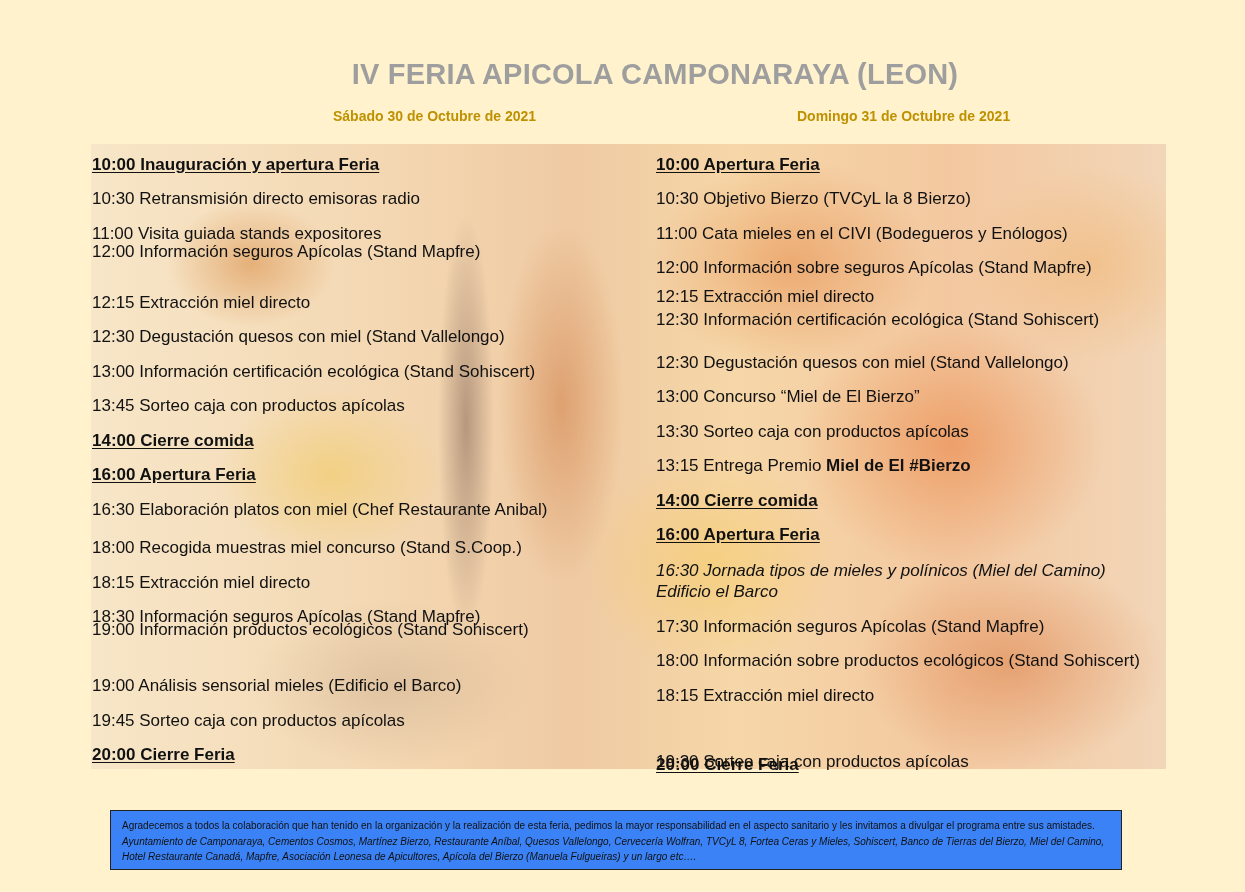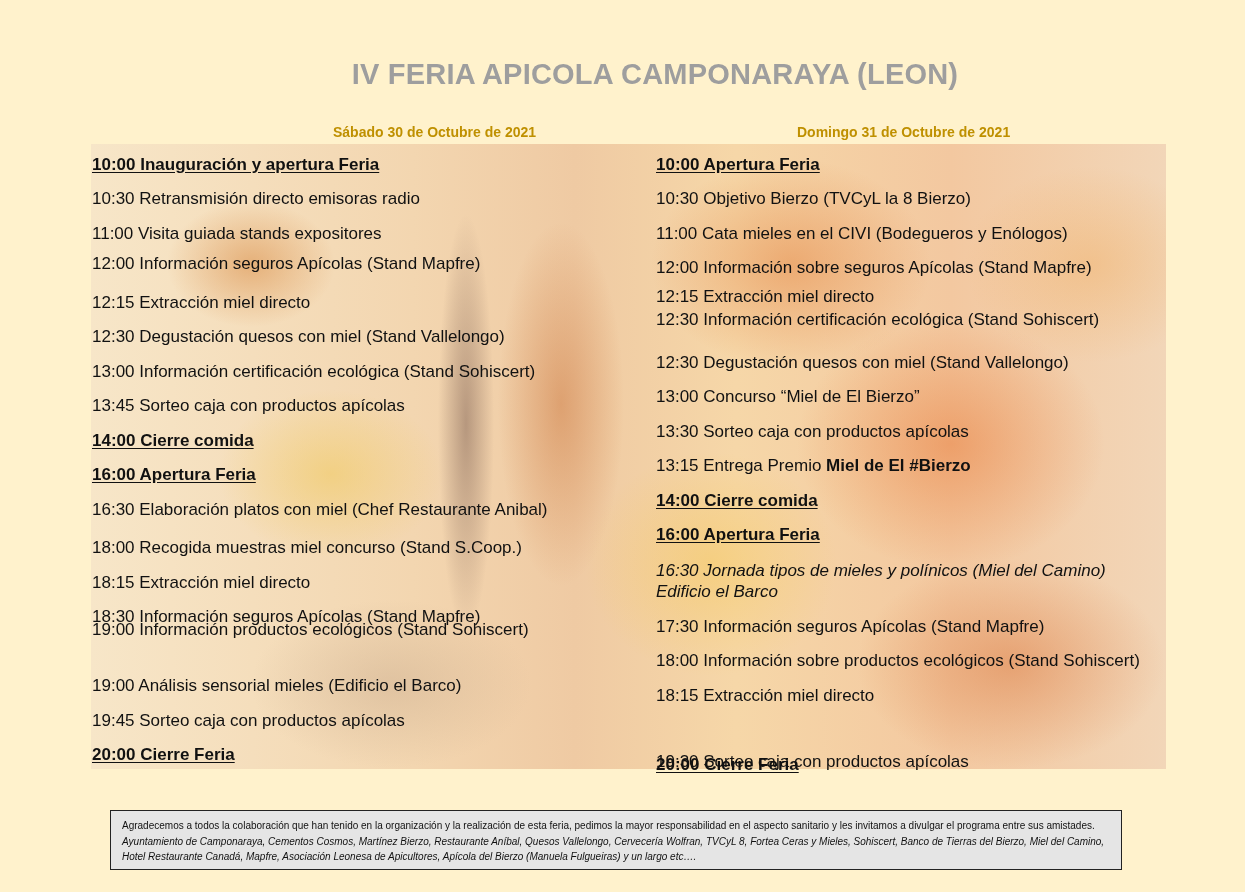--- a/index.html
+++ b/index.html
@@ -7,21 +7,21 @@
     width:1245px; height:892px; overflow:hidden; position:relative;
     background:#fff2cc;
     font-family:"Liberation Sans", "DejaVu Sans", sans-serif;
     color:#111;
   }
   .title {
     position:absolute; left:0; width:1310px; top:58px; text-align:center;
     font-size:29px; font-weight:bold; color:#9e9e9e; letter-spacing:0.2px;
   }
   .day-head {
-    position:absolute; top:124px; font-size:14px; font-weight:bold; color:#bf9000;
+    position:absolute; top:108px; font-size:14px; font-weight:bold; color:#bf9000;
   }
   .day-head.sat { left:333px; }
   .day-head.sun { left:797px; }
   .photo {
     position:absolute; left:91px; top:144px; width:1075px; height:625px;
     overflow:hidden;
     background:
       radial-gradient(ellipse 120px 90px at 160px 120px, rgba(210,120,40,0.45), transparent 70%),
       radial-gradient(ellipse 160px 120px at 240px 330px, rgba(240,200,90,0.55), transparent 70%),
       radial-gradient(ellipse 40px 300px at 375px 280px, rgba(110,80,70,0.45), transparent 70%),
@@ -37,40 +37,40 @@
   .row {
     position:absolute; font-size:17px; line-height:20px; white-space:nowrap;
   }
   .row.wrap { white-space:normal; width:490px; line-height:21px;font-style:italic; }
   .row.key { font-weight:bold; text-decoration:underline; text-underline-offset:2px; }
   .row .b { font-weight:bold; }
   .col-sat .row { left:92px; }
   .col-sun .row { left:656px; }
   .footer {
     position:absolute; left:110px; top:810px; width:1012px; height:60px;
-    border:1px solid #222; background:#e5e5e5; box-sizing:border-box;
+    border:1px solid #222; background:#3b82f6; box-sizing:border-box;
     padding:7px 10px 0 11px; font-size:10px; line-height:15.5px; color:#111;
   }
   .footer .it { font-style:italic; }
 </style>
 </head>
 <body>
 
 <div class="title">IV FERIA APICOLA CAMPONARAYA (LEON)</div>
 
 <div class="day-head sat">Sábado 30 de Octubre de 2021</div>
 <div class="day-head sun">Domingo 31 de Octubre de 2021</div>
 
 <div class="photo"></div>
 
 <div class="col-sat">
   <div class="row key" style="top:155px">10:00 Inauguración y apertura Feria</div>
   <div class="row" style="top:189px">10:30 Retransmisión directo emisoras radio</div>
   <div class="row" style="top:224px">11:00 Visita guiada stands expositores</div>
-  <div class="row" style="top:254px">12:00 Información seguros Apícolas (Stand Mapfre)</div>
+  <div class="row" style="top:242px">12:00 Información seguros Apícolas (Stand Mapfre)</div>
   <div class="row" style="top:293px">12:15 Extracción miel directo</div>
   <div class="row" style="top:327px">12:30 Degustación quesos con miel (Stand Vallelongo)</div>
   <div class="row" style="top:362px">13:00 Información certificación ecológica (Stand Sohiscert)</div>
   <div class="row" style="top:396px">13:45 Sorteo caja con productos apícolas</div>
   <div class="row key" style="top:431px">14:00 Cierre comida</div>
   <div class="row key" style="top:465px">16:00 Apertura Feria</div>
   <div class="row" style="top:500px">16:30 Elaboración platos con miel (Chef Restaurante Anibal)</div>
   <div class="row" style="top:538px">18:00 Recogida muestras miel concurso (Stand S.Coop.)</div>
   <div class="row" style="top:573px">18:15 Extracción miel directo</div>
   <div class="row" style="top:607px">18:30 Información seguros Apícolas (Stand Mapfre)</div>

